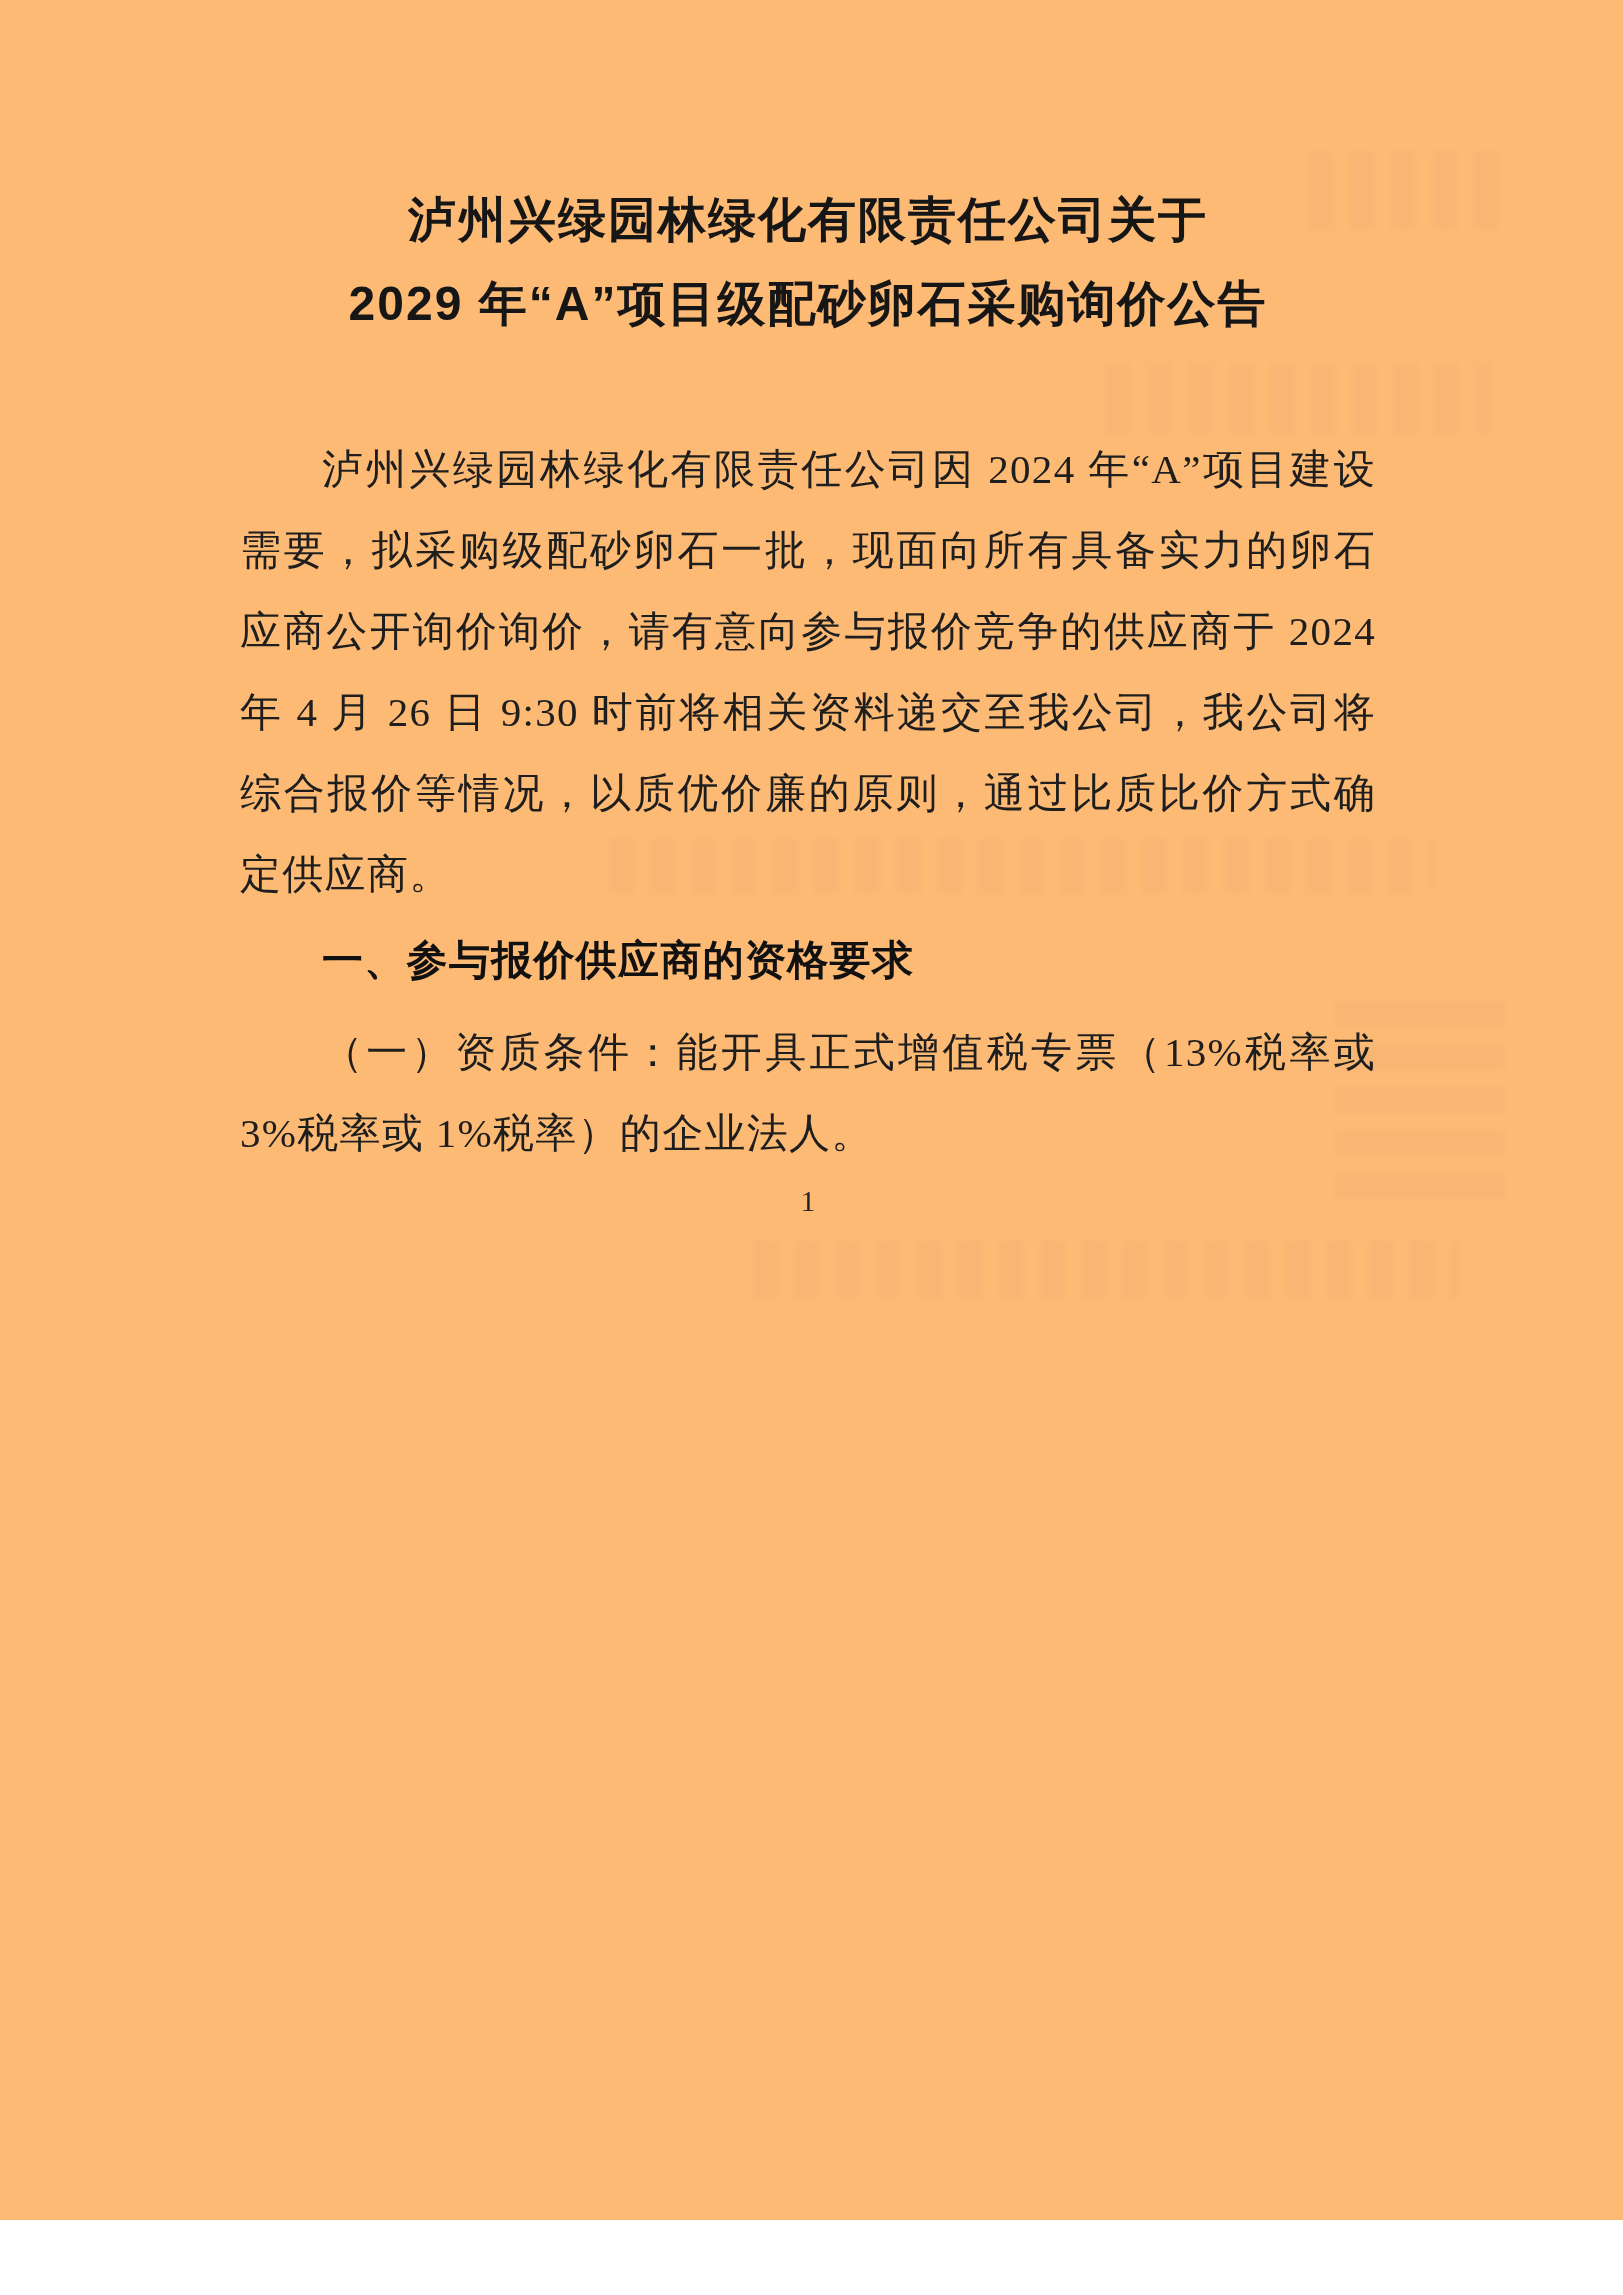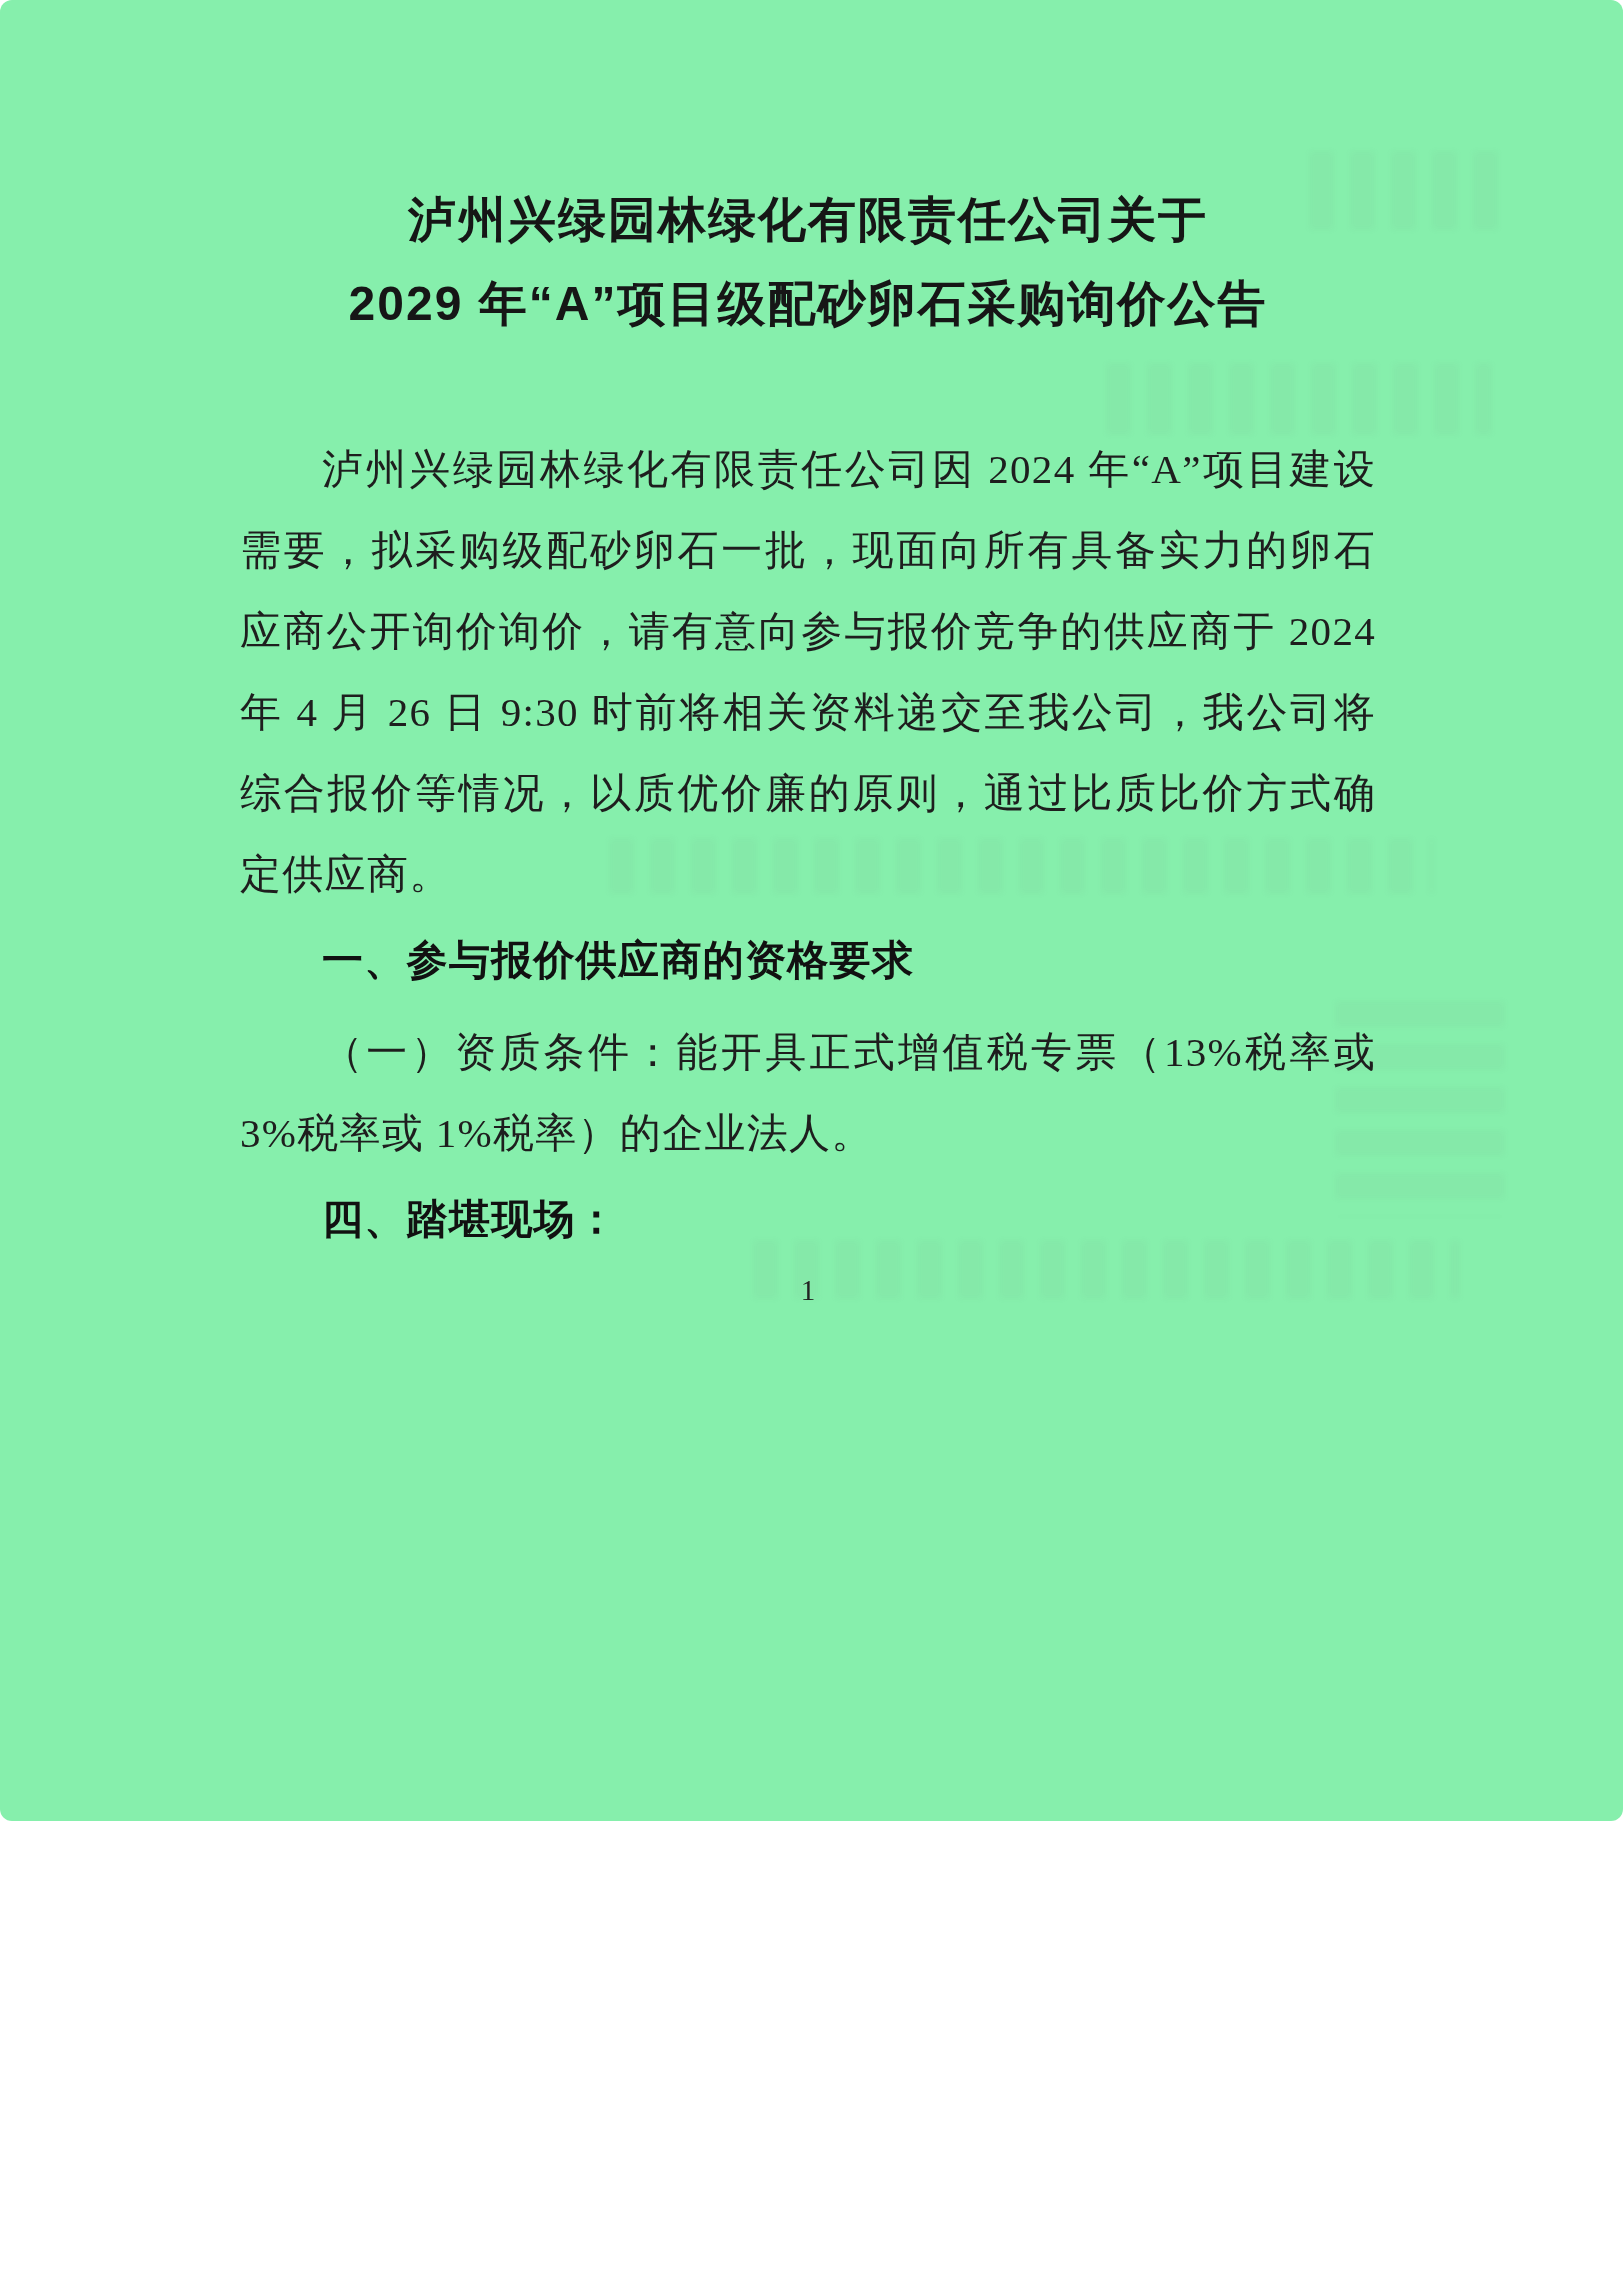--- a/index.html
+++ b/index.html
@@ -4,26 +4,25 @@
 <title>Document</title>
 <style>
   html, body {
     margin: 0;
     padding: 0;
     background: #ffffff;
   }
   .page {
     position: relative;
     width: 1623px;
-    height: 1821px;
-    background: #86efac;
+    height: 2220px;
+    background: #fdba74;
     overflow: hidden;
     font-family: "Liberation Serif", "DejaVu Serif", serif;
     color: #1e1e1e;
-    border-radius: 12px;
   }
   
   .ghost {
     position: absolute;
     z-index: 0;
     filter: blur(3.3px);
     opacity: 0.45;
     background-image: repeating-linear-gradient(
       90deg,
       rgba(110,110,108,0.10) 0px, rgba(110,110,108,0.10) 25px,
@@ -102,21 +101,20 @@
 
       <p class="indent2">泸州兴绿园林绿化有限责任公司因 2024 年“A”项目建设需要，拟采购级配砂卵石一批，现面向所有具备实力的卵石应商公开询价询价，请有意向参与报价竞争的供应商于 2024 年 4 月 26 日 9:30 时前将相关资料递交至我公司，我公司将综合报价等情况，以质优价廉的原则，通过比质比价方式确定供应商。</p>
 
       <p class="indent2 heading-line">一、参与报价供应商的资格要求</p>
 
       <p class="indent2">（一）资质条件：能开具正式增值税专票（13%税率或 3%税率或 1%税率）的企业法人。</p>
 
 
 
 
-      <p class="indent2 heading-line">四、踏堪现场：</p>
 
 
       <div class="page-num">1</div>
 
     </div>
   </div>
 </div>
 
 
 </body></html>

